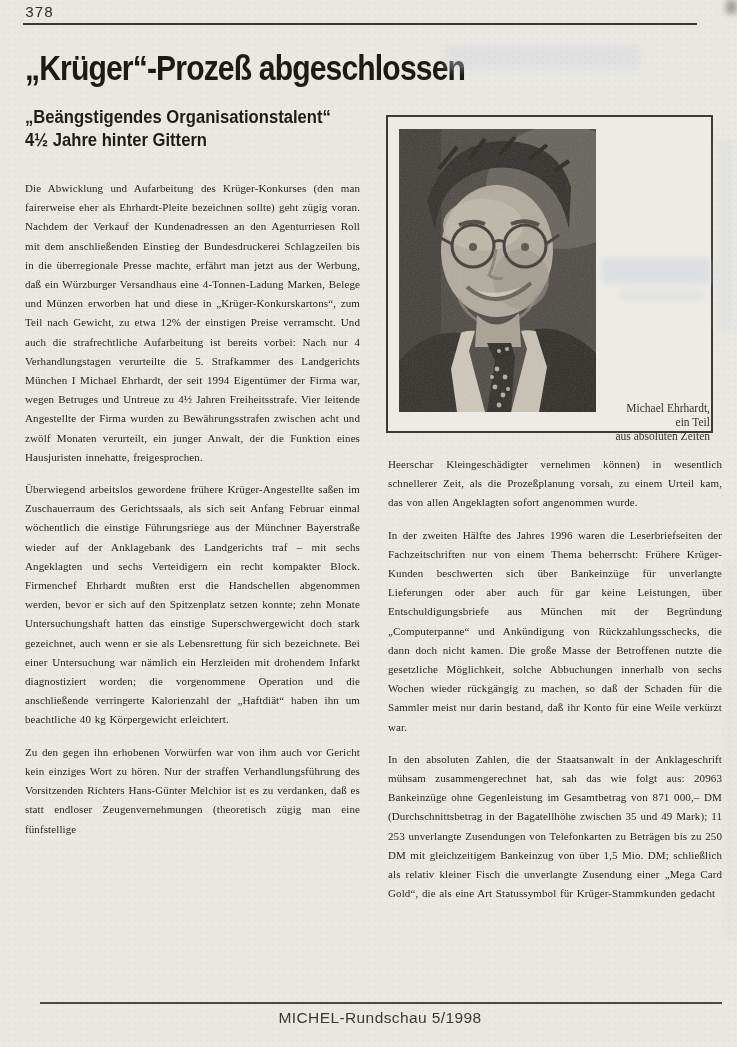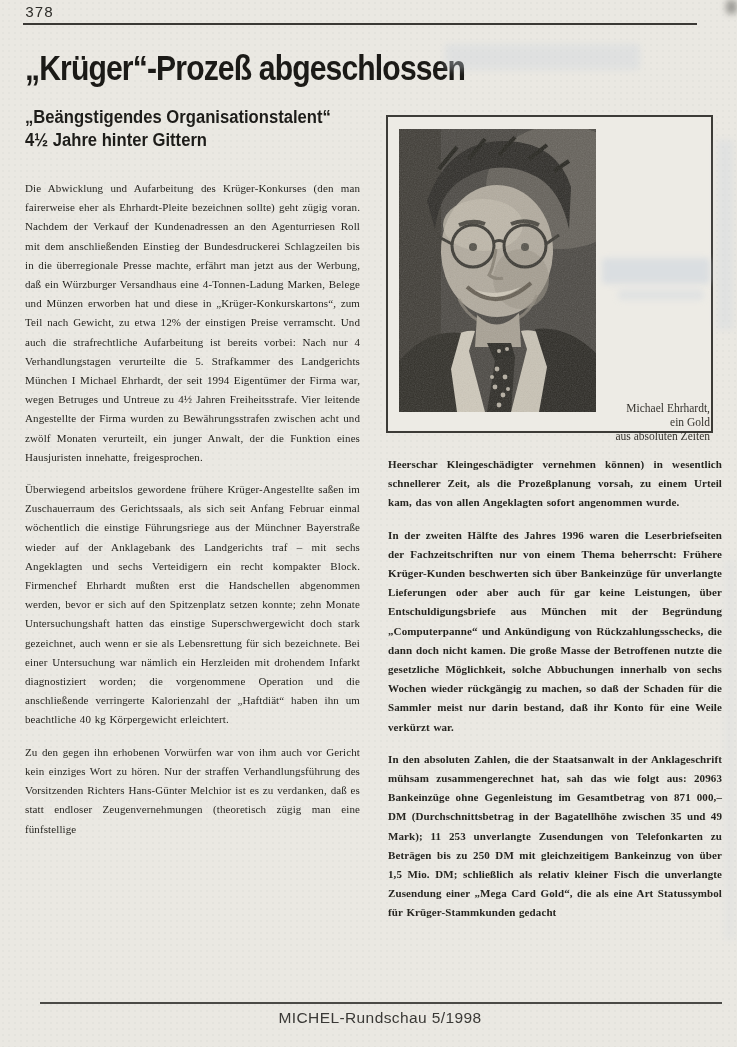--- a/index.html
+++ b/index.html
@@ -38,21 +38,21 @@
     transform:scaleX(0.95);transform-origin:left top;
   }
   .col{
     position:absolute;
     font-size:11px;line-height:19.2px;
     text-align:justify;
     letter-spacing:0.1px;word-spacing:0.8px;
   }
   .col p{margin:0 0 13px 0;}
   .col-left{left:25px;top:179px;width:335px;}
-  .col-right{left:388px;top:455px;width:334px;font-weight:bold;}
+  .col-right{left:388px;top:455px;width:334px;}
   .photo-box{
     position:absolute;left:386px;top:115px;width:327px;height:318px;
     border:2px solid #3c3b37;
     background:#edebe5;
     box-sizing:border-box;
   }
   .photo{
     position:absolute;left:11px;top:12px;width:197px;height:283px;
     display:block;
   }
@@ -147,21 +147,21 @@
         <circle cx="96" cy="258" r="2.4"></circle>
           <circle cx="104" cy="266" r="2.4"></circle>
         <circle cx="100" cy="276" r="2.4"></circle>
           <circle cx="93" cy="248" r="2"></circle>
         <circle cx="109" cy="260" r="2"></circle>
       </g>
       <rect x="0" y="0" width="197" height="283" filter="url(#grain)" opacity="0.20"></rect>
     </svg>
     <div class="photo-caption">
       <div>Michael Ehrhardt,</div>
-      <div>ein Gold</div>
+      <div>ein Teil</div>
       <div>aus absoluten Zeiten</div>
     </div>
   </div>
 
   <div class="col col-right">
     <p>Heerschar Kleingeschädigter vernehmen können) in wesentlich schnellerer Zeit, als die Prozeßplanung vorsah, zu einem Urteil kam, das von allen Angeklagten sofort angenommen wurde.</p>
     <p>In der zweiten Hälfte des Jahres 1996 waren die Leserbriefseiten der Fachzeitschriften nur von einem Thema beherrscht: Frühere Krüger-Kunden beschwerten sich über Bankeinzüge für unverlangte Lieferungen oder aber auch für gar keine Leistungen, über Entschuldigungsbriefe aus München mit der Begründung „Computerpanne“ und Ankündigung von Rückzahlungsschecks, die dann doch nicht kamen. Die große Masse der Betroffenen nutzte die gesetzliche Möglichkeit, solche Abbuchungen innerhalb von sechs Wochen wieder rückgängig zu machen, so daß der Schaden für die Sammler meist nur darin bestand, daß ihr Konto für eine Weile verkürzt war.</p>
     <p>In den absoluten Zahlen, die der Staatsanwalt in der Anklageschrift mühsam zusammengerechnet hat, sah das wie folgt aus: 20963 Bankeinzüge ohne Gegenleistung im Gesamtbetrag von 871 000,– DM (Durchschnittsbetrag in der Bagatellhöhe zwischen 35 und 49 Mark); 11 253 unverlangte Zusendungen von Telefonkarten zu Beträgen bis zu 250 DM mit gleichzeitigem Bankeinzug von über 1,5 Mio. DM; schließlich als relativ kleiner Fisch die unverlangte Zusendung einer „Mega Card Gold“, die als eine Art Statussymbol für Krüger-Stammkunden gedacht</p>
   </div>
 

